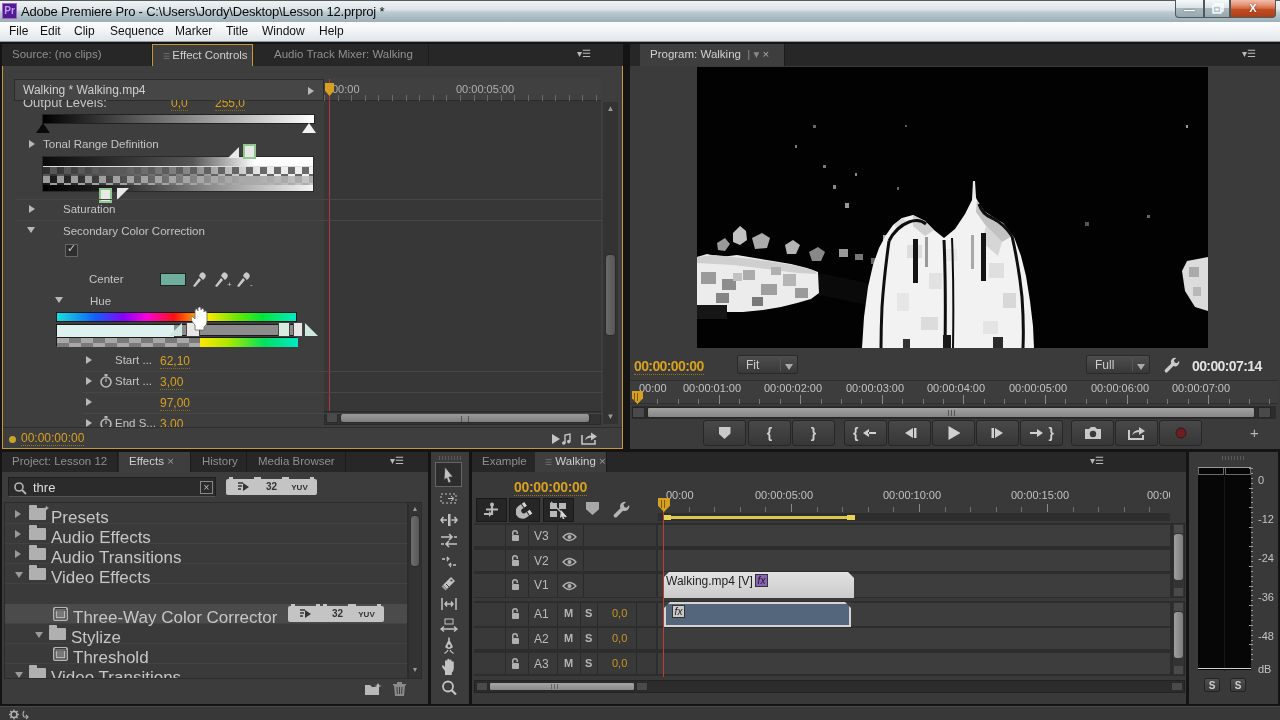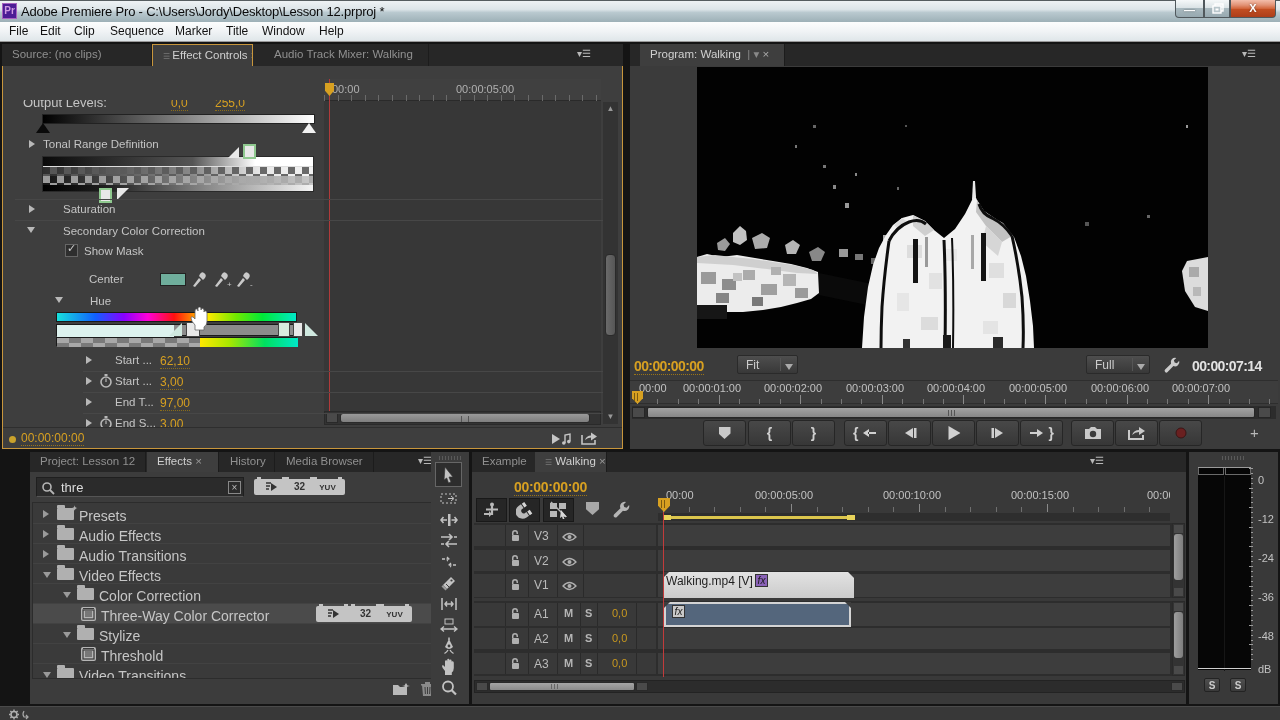--- a/index.html
+++ b/index.html
@@ -49,38 +49,38 @@
   .ecarrow { position:absolute; width:0; height:0; }
   .ar-r { border-left:6px solid #b8b8b8; border-top:4px solid transparent; border-bottom:4px solid transparent; }
   .ar-d { border-top:6px solid #b8b8b8; border-left:4px solid transparent; border-right:4px solid transparent; }
   .ecval { position:absolute; color:#d7a021; border-bottom:1px dotted #8a6d1a; line-height:14px; }
 
   
   #pgpanel { left:630px; top:44px; width:650px; height:405px; background:#3b3b3b; }
   #pgtabs { left:0; top:0; width:650px; height:22px; }
 
   
-  #fxpanel { left:2px; top:452px; width:426px; height:252px; background:#3c3c3c;margin-left:28px; }
+  #fxpanel { left:2px; top:452px; width:426px; height:252px; background:#3c3c3c; }
   #toolspanel { left:431px; top:452px; width:38px; height:252px; background:#3c3c3c; }
   #tlpanel { left:472px; top:452px; width:714px; height:252px; background:#393939; }
   #meterpanel { left:1189px; top:452px; width:89px; height:252px; background:#393939; }
 
   #statusbar { left:0px; top:706px; width:1280px; height:14px; background:#383838;
     border-top:1px solid #4a4a4a; }
 
   .dropbtn { background:linear-gradient(#4e4e4e,#383838); border:1px solid #2a2a2a; border-radius:2px; font-size:12px; }
   .tbtn { position:absolute; top:376px; width:43px; height:26px; background:linear-gradient(#484848,#373737);
     border:1px solid #262626; border-radius:3px; }
   .badge { position:absolute; width:35px; height:16px; background:#c4c4c4; border-radius:2px;
     color:#333; font-size:10px; font-weight:bold; text-align:center; line-height:16px; }
   .badge::before { content:""; position:absolute; top:-2px; left:3px; width:4px; height:2px; background:#c4c4c4; }
   .badge::after { content:""; position:absolute; top:-2px; right:3px; width:4px; height:2px; background:#c4c4c4; }
   .badge svg { margin-top:3px; }
   .trow { position:absolute; left:0; width:100%; height:20px; border-bottom:1px solid #424242; color:#c6c6c6; }
-  .trow .lbl { position:absolute; top:4px; font-size:14px; }
+  .trow .lbl { position:absolute; top:4px; font-size:17px; }
   .folder { position:absolute; top:4px; width:17px; height:12px; background:#b0b0b0; border-radius:1px; }
   .folder::before { content:""; position:absolute; top:-3px; left:0; width:8px; height:3px; background:#b0b0b0; border-radius:1px 1px 0 0; }
   .fxicon { position:absolute; top:3px; width:15px; height:14px; background:#b5b5b5; border-radius:2px; }
   .tlbtn { position:absolute; width:31px; height:24px; background:#262626; border:1px solid #191919;
     display:flex; align-items:center; justify-content:center; }
   .sbtn { width:16px; height:14px; background:linear-gradient(#4e4e4e,#3a3a3a); border:1px solid #232323;
     border-radius:2px; color:#ccc; font-size:10px; font-weight:bold; text-align:center; line-height:13px; }
   .tcval { color:#d7a021; border-bottom:1px dotted #9a7418; }
 </style>
 </head>
@@ -113,20 +113,24 @@
   <div class="menuitem" style="left:319px; top:24px;">Help</div>
 
   <div class="abs tabbar" id="ectabs">
     <div class="tab" style="left:0; width:150px;">Source: (no clips)</div>
     <div class="tab active" style="left:150px; width:101px; border:1px solid #c8963c; border-bottom:none; line-height:20px;"><span style="color:#777; font-size:8px; letter-spacing:-1px;">☰</span> Effect Controls <span style="color:#c0c0c0">×</span></div>
     <div class="tab" style="left:262px; width:165px;">Audio Track Mixer: Walking</div>
     <div class="panemenu" style="left:575px; top:4px;">▾☰</div>
   </div>
   <div class="abs" id="ecpanel">
 
+    <div class="abs" style="left:11px; top:13px; width:310px; height:22px; background:#464646; border:1px solid #2c2c2c; color:#cfcfcf; line-height:20px;">
+      <span style="margin-left:8px;">Walking * Walking.mp4</span>
+      <div class="ecarrow ar-r" style="left:293px; top:7px;"></div>
+    </div>
 
     <div class="abs" id="ecminitl" style="left:321px; top:13px; width:277px; height:332px; background:#373737;">
       <div class="abs" style="left:0; top:0; width:277px; height:22px; background:#404040; border-bottom:1px solid #2a2a2a; color:#b0b0b0;">
         <span style="position:absolute; left:8px; top:4px; font-size:11px;">00:00</span>
         <span style="position:absolute; left:132px; top:4px; font-size:11px;">00:00:05:00</span>
 
         <div class="abs" style="left:0; top:16px; width:277px; height:6px;
           background:repeating-linear-gradient(90deg, #6a6a6a 0 1px, transparent 1px 13.6px);"></div>
       </div>
 
@@ -183,21 +187,20 @@
     <div class="ecarrow ar-r" style="left:26px; top:139px;"></div>
     <div class="ecrow" style="left:60px; top:133px;">Saturation</div>
     <div class="ecsep" style="top:154px;"></div>
 
     <div class="ecarrow ar-d" style="left:24px; top:161px;"></div>
     <div class="ecrow" style="left:60px; top:155px;">Secondary Color Correction</div>
 
     <div class="abs" style="left:62px; top:178px; width:13px; height:13px; background:#2e2e2e; border:1px solid #666;">
       <span style="position:absolute; left:1px; top:-3px; color:#ccc; font-size:11px;">✓</span>
     </div>
-    <div class="ecrow" style="left:81px; top:175px;">Show Mask</div>
 
     <div class="ecrow" style="left:86px; top:203px;">Center</div>
     <div class="abs" style="left:157px; top:207px; width:26px; height:13px; background:#6fae9c; border:1px solid #222;"></div>
 
     <svg class="abs" style="left:188px; top:204px;" width="62" height="18" viewBox="0 0 62 18">
       <g fill="#c9c9c9">
         <path d="M2 16 L8 8 L10 10 L4 17 Z M8 6 L12 10 L14 8 Q16 5 13 3 Q11 1 9 4 Z"></path>
         <path d="M24 16 L30 8 L32 10 L26 17 Z M30 6 L34 10 L36 8 Q38 5 35 3 Q33 1 31 4 Z"></path>
         <path d="M46 16 L52 8 L54 10 L48 17 Z M52 6 L56 10 L58 8 Q60 5 57 3 Q55 1 53 4 Z"></path>
       </g>
@@ -241,21 +244,20 @@
     <div class="ecarrow ar-r" style="left:83px; top:311px;"></div>
     <div class="ecrow" style="left:112px; top:305px;">Start ...</div>
     <div class="ecval" style="left:157px; top:309px;">3,00</div>
     <svg class="abs" style="left:96px; top:307px;" width="14" height="15" viewBox="0 0 14 15">
       <circle cx="7" cy="9" r="5" fill="none" stroke="#b8b8b8" stroke-width="1.6"></circle>
       <rect x="5.5" y="1" width="3" height="2" fill="#b8b8b8"></rect>
       <line x1="7" y1="9" x2="7" y2="5.5" stroke="#b8b8b8" stroke-width="1.2"></line>
     </svg>
     <div class="ecsep" style="top:326px; left:80px; width:520px;"></div>
     <div class="ecarrow ar-r" style="left:83px; top:332px;"></div>
-    <div class="ecrow" style="left:112px; top:326px;">End T...</div>
     <div class="ecval" style="left:157px; top:330px;">97,00</div>
     <div class="ecsep" style="top:347px; left:80px; width:520px;"></div>
     <div class="ecarrow ar-r" style="left:83px; top:353px;"></div>
     <div class="ecrow" style="left:112px; top:347px;">End S...</div>
     <div class="ecval" style="left:157px; top:351px;">3,00</div>
     <svg class="abs" style="left:96px; top:349px;" width="14" height="15" viewBox="0 0 14 15">
       <circle cx="7" cy="9" r="5" fill="none" stroke="#b8b8b8" stroke-width="1.6"></circle>
       <rect x="5.5" y="1" width="3" height="2" fill="#b8b8b8"></rect>
       <line x1="7" y1="9" x2="7" y2="5.5" stroke="#b8b8b8" stroke-width="1.2"></line>
     </svg>
@@ -530,25 +532,20 @@
         </div>
         <div class="trow" style="top:41px; ">
           <div class="ecarrow ar-r" style="position:absolute; left:10px; top:6px; border-left-color:#9a9a9a;"></div>
           <div class="folder" style="left:24px;"></div>
           <span class="lbl" style="left:46px;">Audio Transitions</span>
         </div>
         <div class="trow" style="top:61px; ">
           <div class="ecarrow ar-d" style="position:absolute; left:10px; top:8px; border-top-color:#9a9a9a;"></div>
           <div class="folder" style="left:24px;"></div>
           <span class="lbl" style="left:46px;">Video Effects</span>
-        </div>
-        <div class="trow" style="top:81px; ">
-          <div class="ecarrow ar-d" style="position:absolute; left:30px; top:8px; border-top-color:#9a9a9a;"></div>
-          <div class="folder" style="left:44px;"></div>
-          <span class="lbl" style="left:66px;">Color Correction</span>
         </div>
         <div class="trow" style="top:101px; background:#4b4b4b;">
           <div class="fxicon" style="left:48px;"><svg width="15" height="14" viewBox="0 0 15 14">
               <rect x="2" y="3" width="11" height="9" fill="none" stroke="#3a3a3a" stroke-width="1.2"></rect>
               <path d="M2 1.5 H13 M4 5 H11 M4 7 H11 M4 9 H11" stroke="#3a3a3a" stroke-width="1"></path>
             </svg></div>
           <span class="lbl" style="left:68px;">Three-Way Color Corrector</span>
           <div class="badge" style="left:283px; top:2px;"><svg width="12" height="10" viewBox="0 0 12 10">
               <path d="M0 1 H5 M0 4 H4 M0 7 H3" stroke="#333" stroke-width="1.4"></path>
               <path d="M5 1 L11 5 L5 9 Z" fill="#333"></path>

